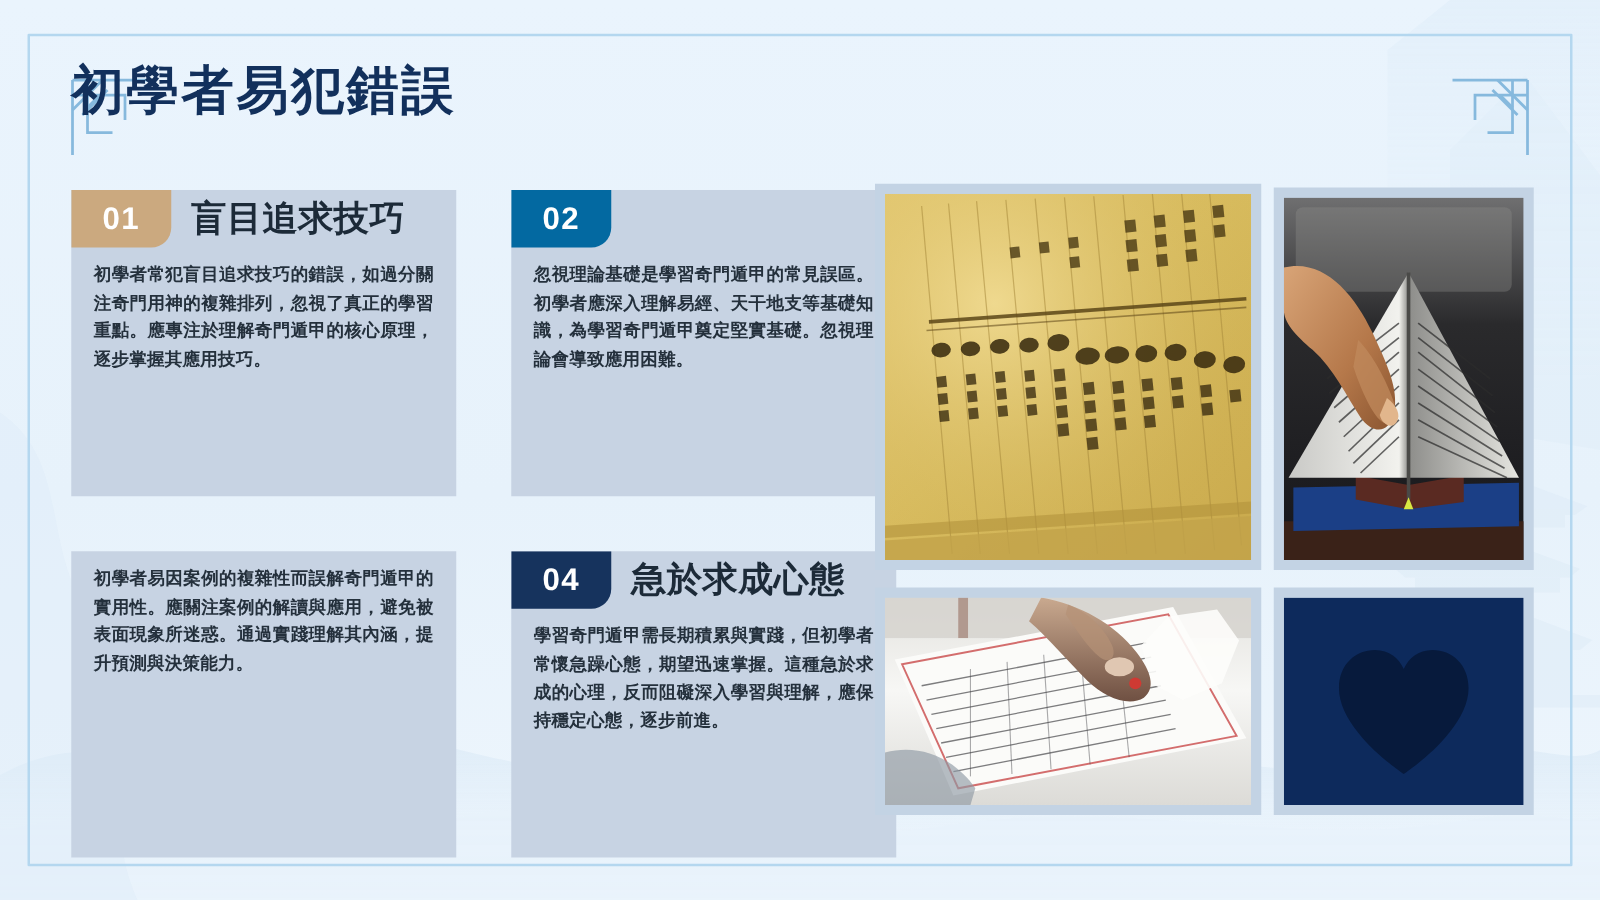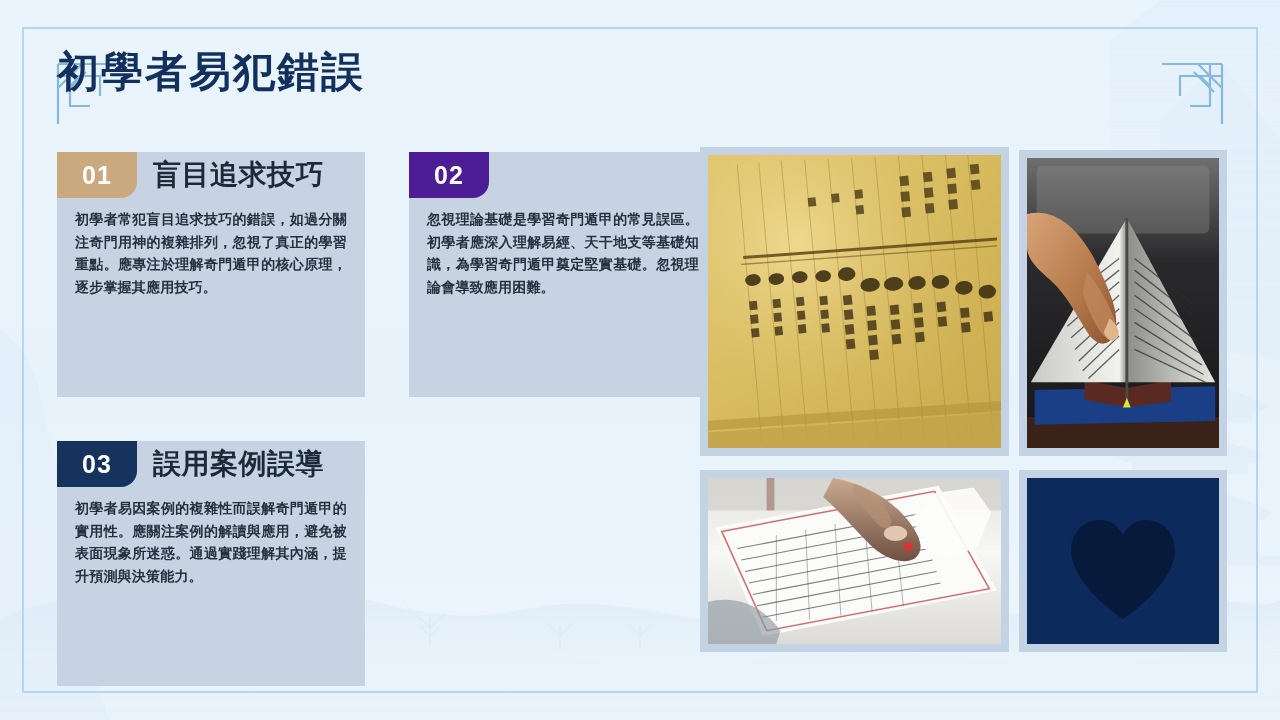--- a/index.html
+++ b/index.html
@@ -247,33 +247,36 @@
     <div class="card">
       <div class="card-head">
         <div class="badge" style="background:#cba97f">01</div>
         <div class="card-title">盲目追求技巧</div>
       </div>
       <div class="card-body">初學者常犯盲目追求技巧的錯誤，如過分關注奇門用神的複雜排列，忽視了真正的學習重點。應專注於理解奇門遁甲的核心原理，逐步掌握其應用技巧。</div>
     </div>
 
     <div class="card">
       <div class="card-head">
-        <div class="badge" style="background:#4c1d95">02</div>
+        <div class="badge" style="background:#0369a1">02</div>
       </div>
       <div class="card-body">忽視理論基礎是學習奇門遁甲的常見誤區。初學者應深入理解易經、天干地支等基礎知識，為學習奇門遁甲奠定堅實基礎。忽視理論會導致應用困難。</div>
+    </div>
+
+    <div class="card">
+      <div class="card-body">初學者易因案例的複雜性而誤解奇門遁甲的實用性。應關注案例的解讀與應用，避免被表面現象所迷惑。通過實踐理解其內涵，提升預測與決策能力。</div>
     </div>
 
     <div class="card">
       <div class="card-head">
-        <div class="badge" style="background:#16335d">03</div>
-        <div class="card-title">誤用案例誤導</div>
-      </div>
-      <div class="card-body">初學者易因案例的複雜性而誤解奇門遁甲的實用性。應關注案例的解讀與應用，避免被表面現象所迷惑。通過實踐理解其內涵，提升預測與決策能力。</div>
-    </div>
-
+        <div class="badge" style="background:#16335d">04</div>
+        <div class="card-title">急於求成心態</div>
+      </div>
+      <div class="card-body">學習奇門遁甲需長期積累與實踐，但初學者常懷急躁心態，期望迅速掌握。這種急於求成的心理，反而阻礙深入學習與理解，應保持穩定心態，逐步前進。</div>
+    </div>
 
   </div>
 
   <div class="photos">
 
     <div class="photo p1">
       <div class="inner">
         <svg viewBox="0 0 300 300" preserveAspectRatio="none">
           <defs>
             <linearGradient id="paper" x1="0" y1="0" x2="1" y2="1">

